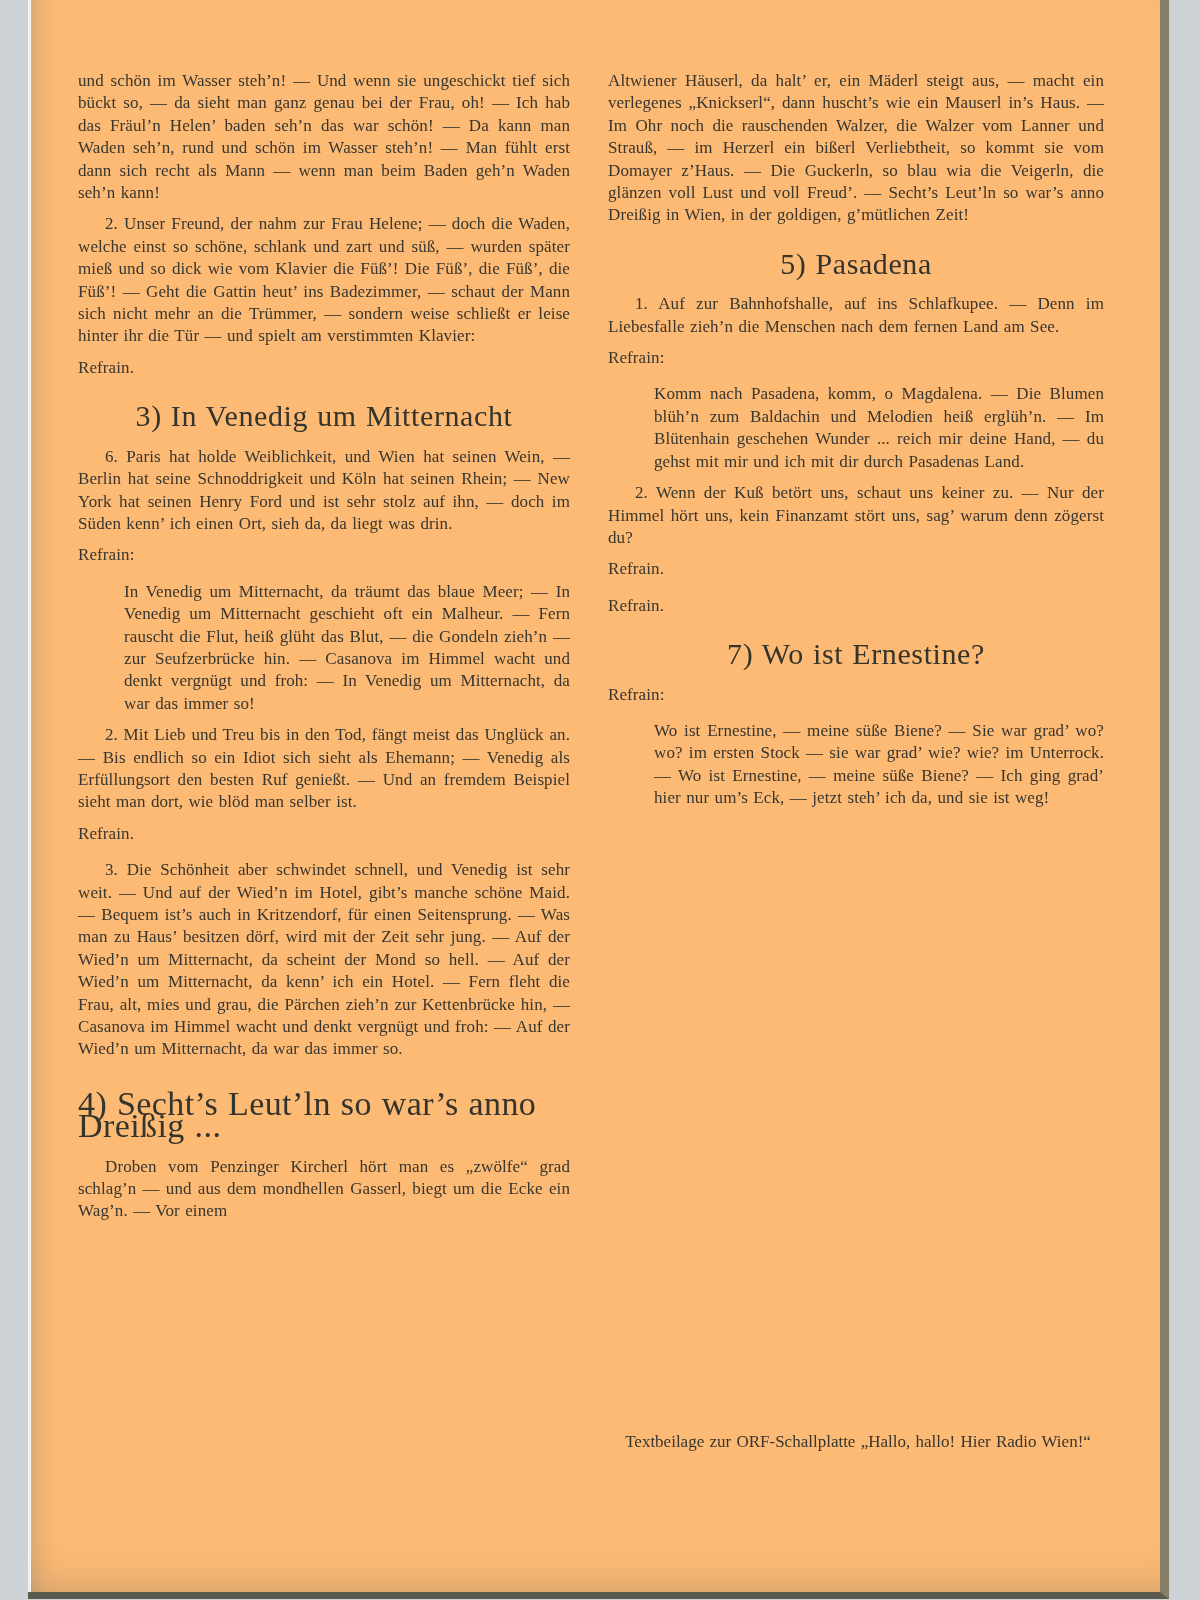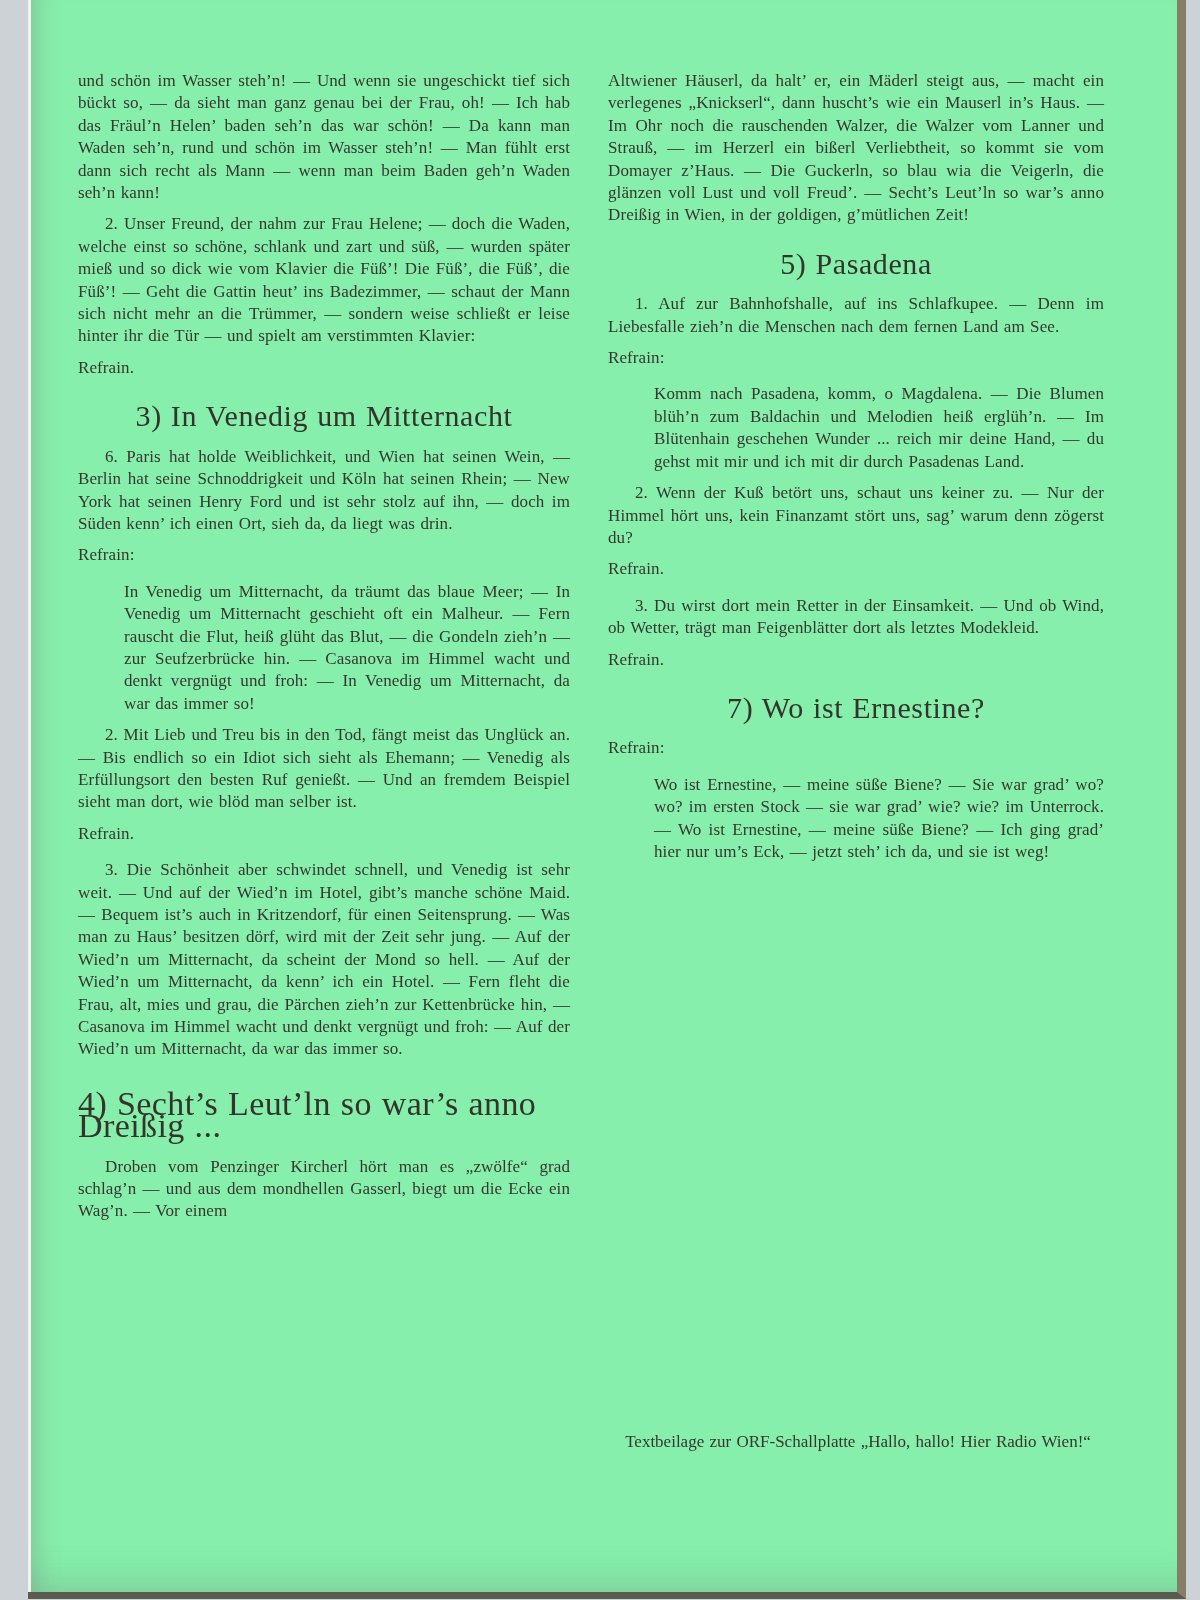--- a/index.html
+++ b/index.html
@@ -9,26 +9,25 @@
     overflow: hidden;
     font-family: "Liberation Serif", serif;
   }
   .stage { position: relative; width: 1200px; height: 1600px; }
 
   .paper {
     position: absolute;
     left: 28px; top: 0;
     width: 1132px; height: 1592px;
     background: linear-gradient(155deg, #f0eee9 0%, #eae8e3 30%, #e2e1dc 55%, #d6d5d1 80%, #cfcecа 100%);
-    background-color: #86efac;
+    background-color: #fdba74;
     border-right: 9px solid #867e67;
     border-bottom: 7px solid #5b5a4f;
     box-shadow: inset 3px 0 0 #f4f2ee, inset 30px 0 25px -22px rgba(120,120,115,0.35),
                 inset 0 -40px 35px -30px rgba(110,110,100,0.25);
-    padding-left: 17px;
   }
 
   .col {
     position: absolute;
     top: 70px;
     color: #37362f;
     font-size: 17px;
     line-height: 22.4px;
     text-align: justify;
     word-spacing: 0.06em;
@@ -96,21 +95,20 @@
 
     <div class="col col-right">
       <p>Altwiener Häuserl, da halt’ er, ein Mäderl steigt aus, — macht ein verlegenes „Knickserl“, dann huscht’s wie ein Mauserl in’s Haus. — Im Ohr noch die rauschenden Walzer, die Walzer vom Lanner und Strauß, — im Herzerl ein bißerl Verliebtheit, so kommt sie vom Domayer z’Haus. — Die Guckerln, so blau wia die Veigerln, die glänzen voll Lust und voll Freud’. — Secht’s Leut’ln so war’s anno Dreißig in Wien, in der goldigen, g’mütlichen Zeit!</p>
 
       <h2 class="song-heading-centered">5) Pasadena</h2>
       <p class="indent">1. Auf zur Bahnhofshalle, auf ins Schlafkupee. — Denn im Liebesfalle zieh’n die Menschen nach dem fernen Land am See.</p>
       <p class="refrain-label">Refrain:</p>
       <p class="refrain-indent">Komm nach Pasadena, komm, o Magdalena. — Die Blumen blüh’n zum Baldachin und Melodien heiß erglüh’n. — Im Blütenhain geschehen Wunder ... reich mir deine Hand, — du gehst mit mir und ich mit dir durch Pasadenas Land.</p>
       <p class="indent">2. Wenn der Kuß betört uns, schaut uns keiner zu. — Nur der Himmel hört uns, kein Finanzamt stört uns, sag’ warum denn zögerst du?</p>
       <p class="refrain-label">Refrain.</p>
-      <p class="indent">3. Du wirst dort mein Retter in der Einsamkeit. — Und ob Wind, ob Wetter, trägt man Feigenblätter dort als letztes Modekleid.</p>
       <p class="refrain-label">Refrain.</p>
 
       <h2 class="song-heading-centered">7) Wo ist Ernestine?</h2>
       <p class="refrain-label">Refrain:</p>
       <p class="refrain-indent">Wo ist Ernestine, — meine süße Biene? — Sie war grad’ wo? wo? im ersten Stock — sie war grad’ wie? wie? im Unterrock. — Wo ist Ernestine, — meine süße Biene? — Ich ging grad’ hier nur um’s Eck, — jetzt steh’ ich da, und sie ist weg!</p>
     </div>
 
     <div class="footer-note">Textbeilage zur ORF-Schallplatte „Hallo, hallo! Hier Radio Wien!“</div>
 
   </div>

